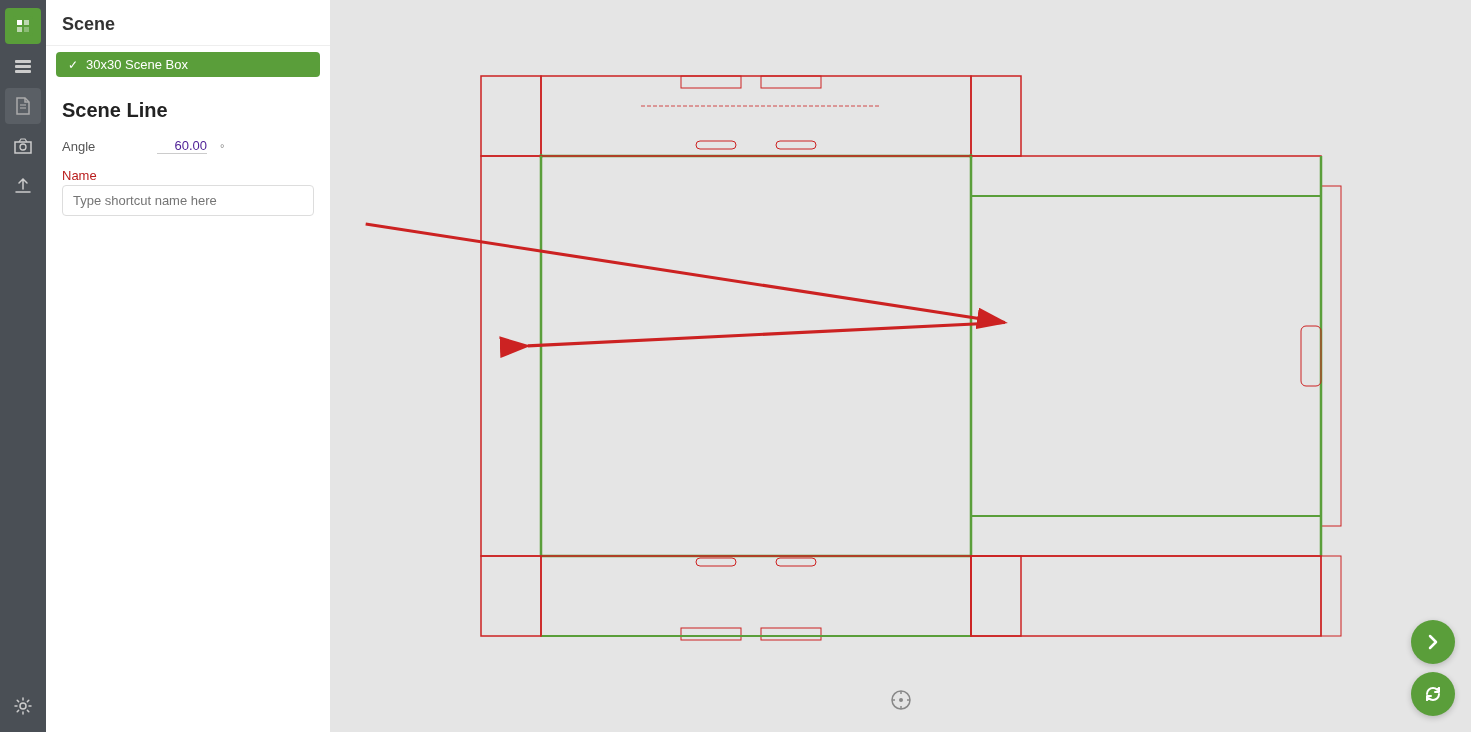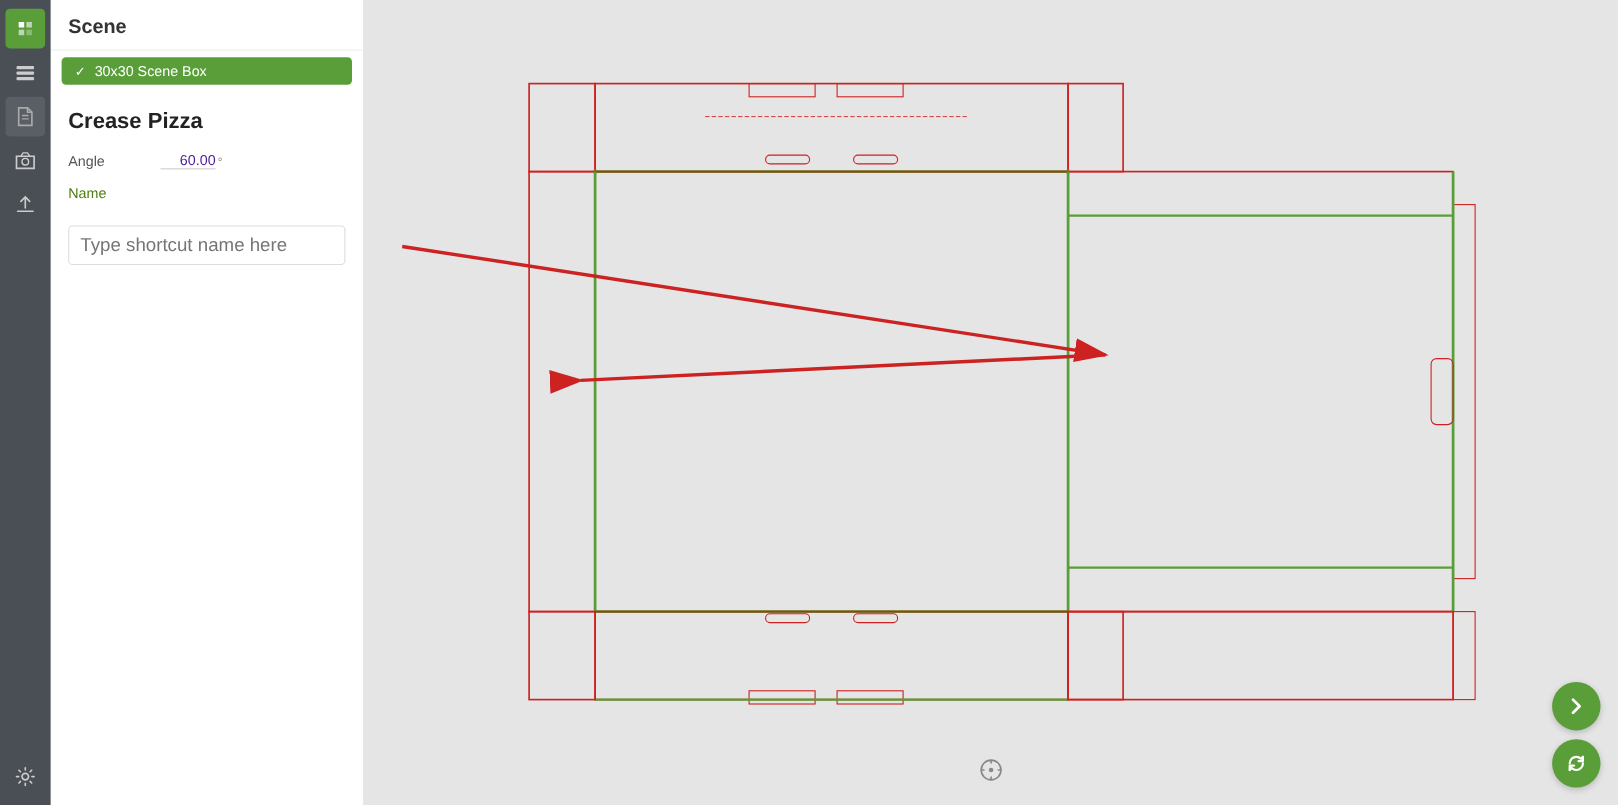--- a/index.html
+++ b/index.html
@@ -74,20 +74,21 @@
     .properties-title {
       font-size: 20px;
       font-weight: 700;
       color: #222;
       margin-bottom: 16px;
     }
     .prop-row {
       display: flex;
       align-items: flex-end;
       margin-bottom: 14px;
+      gap: 11px;
     }
     .prop-label {
       font-size: 13px;
       color: #555;
       width: 80px;
       flex-shrink: 0;
     }
     .prop-value {
       font-size: 13px;
       color: #4c1d95;
@@ -96,29 +97,29 @@
     .prop-unit {
       font-size: 11px;
       color: #888;
       margin-left: 2px;
     }
     .prop-name-section {
       margin-top: 4px;
     }
     .prop-name-label {
       font-size: 13px;
-      color: #4d7c0f;
-      margin-bottom: 22px;
+      color: #b91c1c;
+      margin-bottom: 2px;
     }
     .prop-name-input {
       width: 100%;
       border: 1px solid #ddd;
       border-radius: 4px;
       padding: 7px 10px;
-      font-size: 17px;
+      font-size: 13px;
       color: #701a75;
       outline: none;
     }
 
     
     .canvas-area {
       flex: 1;
       background: #e5e5e5;
       position: relative;
       overflow: hidden;
@@ -236,21 +237,21 @@
   <div class="sidebar-header">Scene</div>
 
   <div class="scene-item-wrapper">
     <div class="scene-item-pill">
       <span style="font-size:12px;">✓</span>
       <span>30x30 Scene Box</span>
     </div>
   </div>
 
   <div class="properties">
-    <div class="properties-title">Crease Pizza</div>
+    <div class="properties-title">Scene Line</div>
 
     <div class="prop-row">
       <span class="prop-label">Angle</span>
       <span class="prop-value" style="cursor:text; border-bottom: 1px solid #ccc; min-width: 50px; text-align:right;">60.00</span>
       <span class="prop-unit">°</span>
     </div>
 
     <div class="prop-name-section">
       <div class="prop-name-label">Name</div>
       <input class="prop-name-input" type="text" placeholder="Type shortcut name here" style="">

